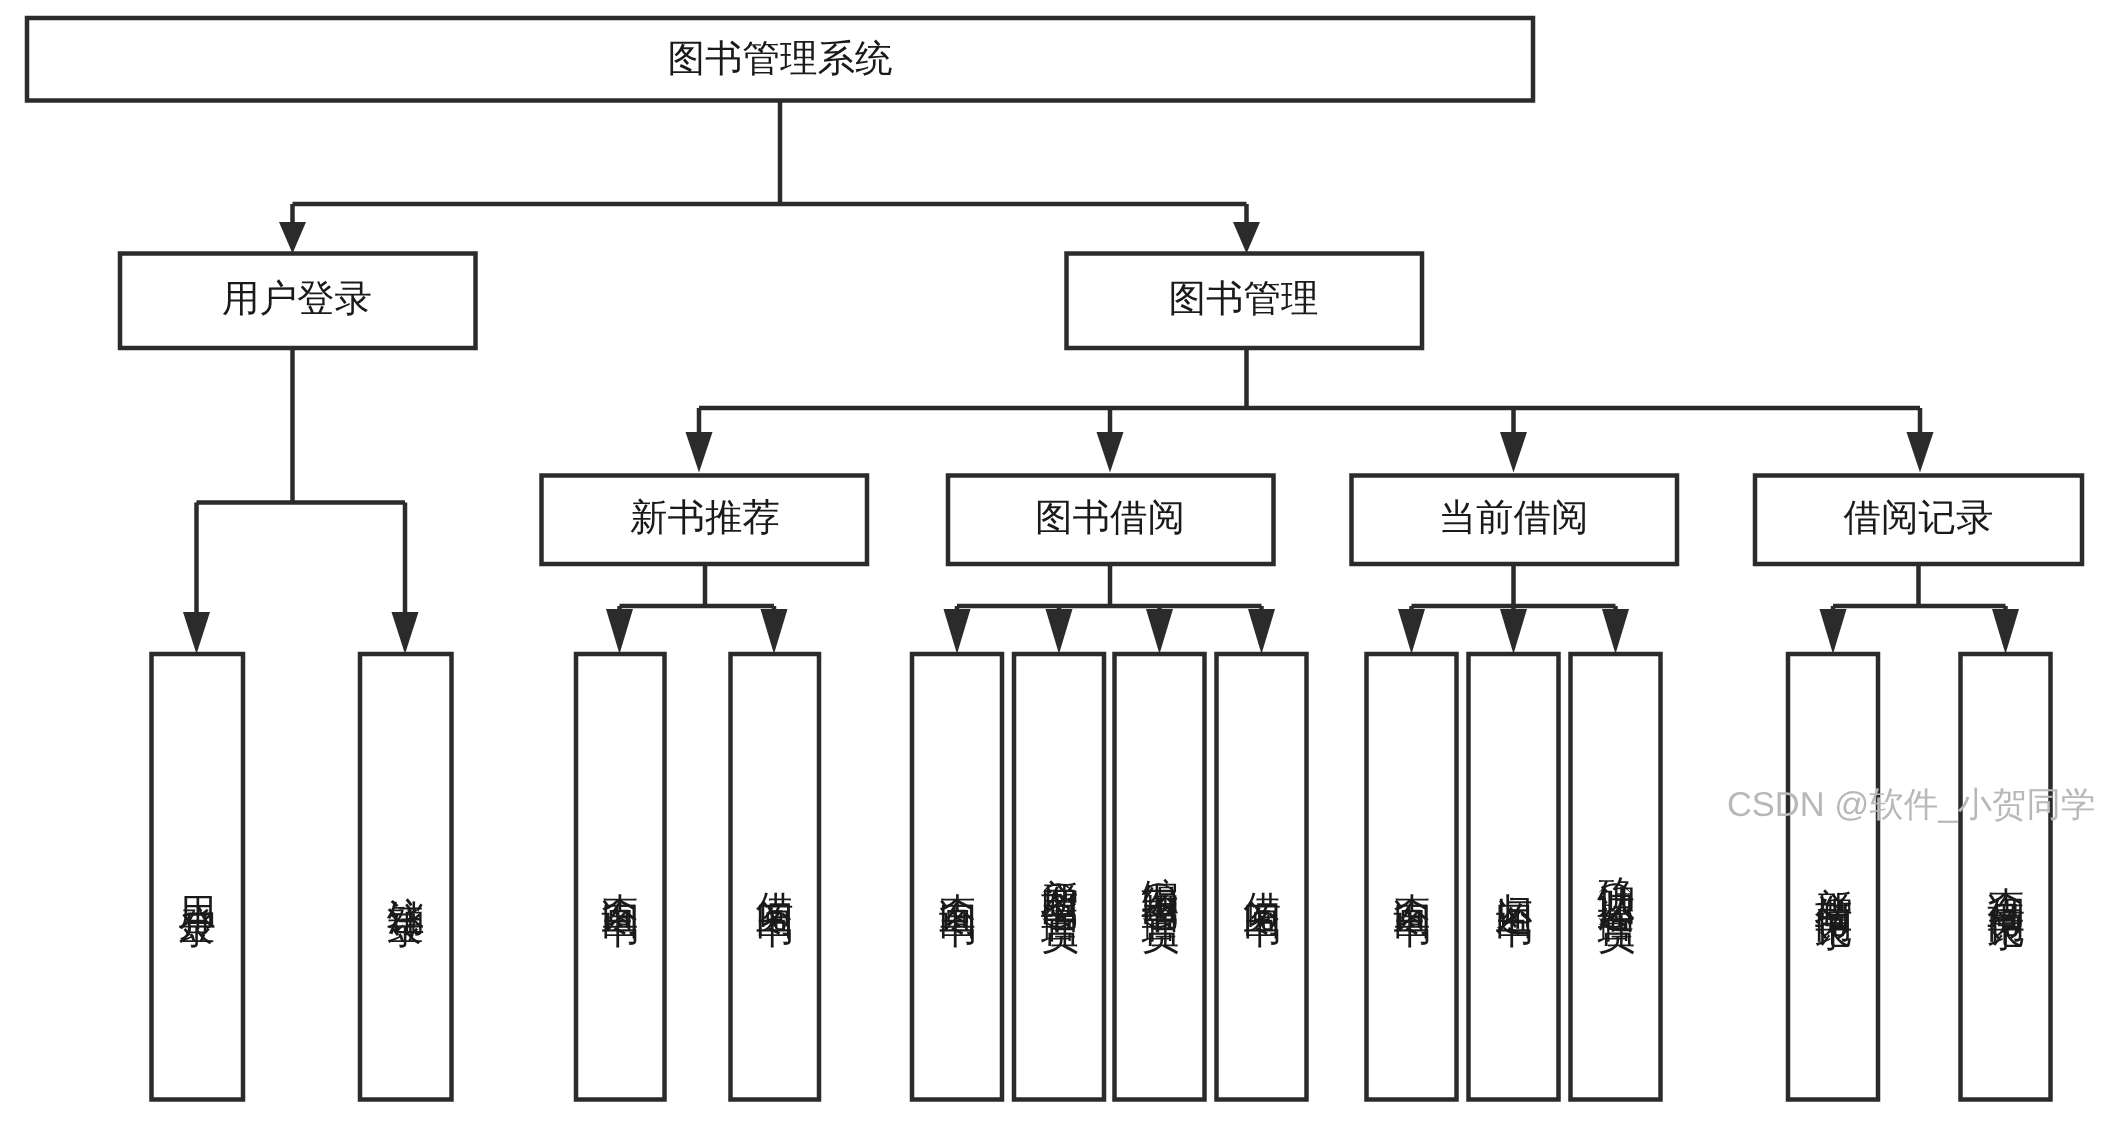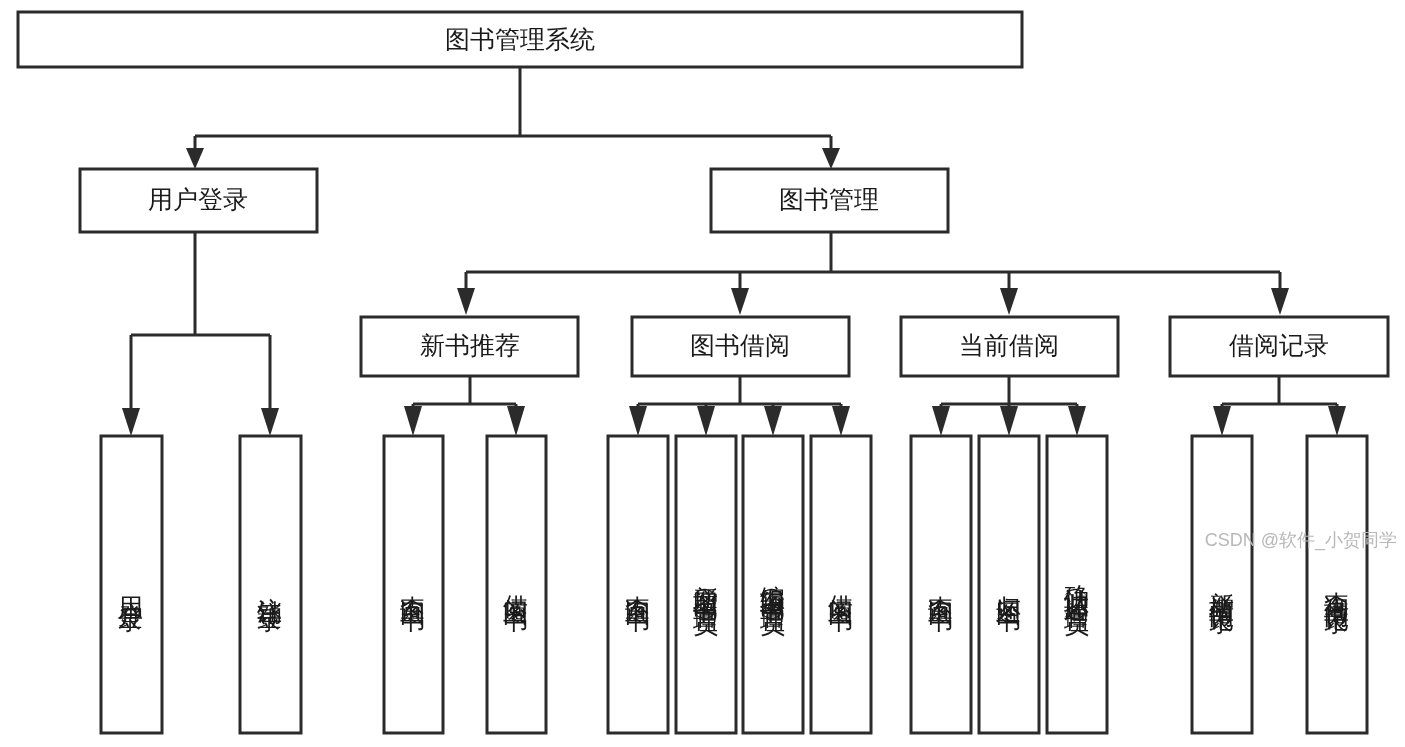--- a/index.html
+++ b/index.html
@@ -54,21 +54,21 @@
     writing-mode: vertical-rl;
     text-orientation: upright;
     letter-spacing: 4px;
     dominant-baseline: central;
   }
   .watermark {
     position: absolute;
     right: 8px;
     bottom: 4px;
     font-family: "Liberation Sans", "DejaVu Sans", sans-serif;
-    font-size: 18px;
+    font-size: 23px;
     color: #b8b8b8;
     white-space: nowrap;
     user-select: none;
     text-align: right;
   }
 </style>
 </head>
 <body>
 
 <div id="diagram-root">

